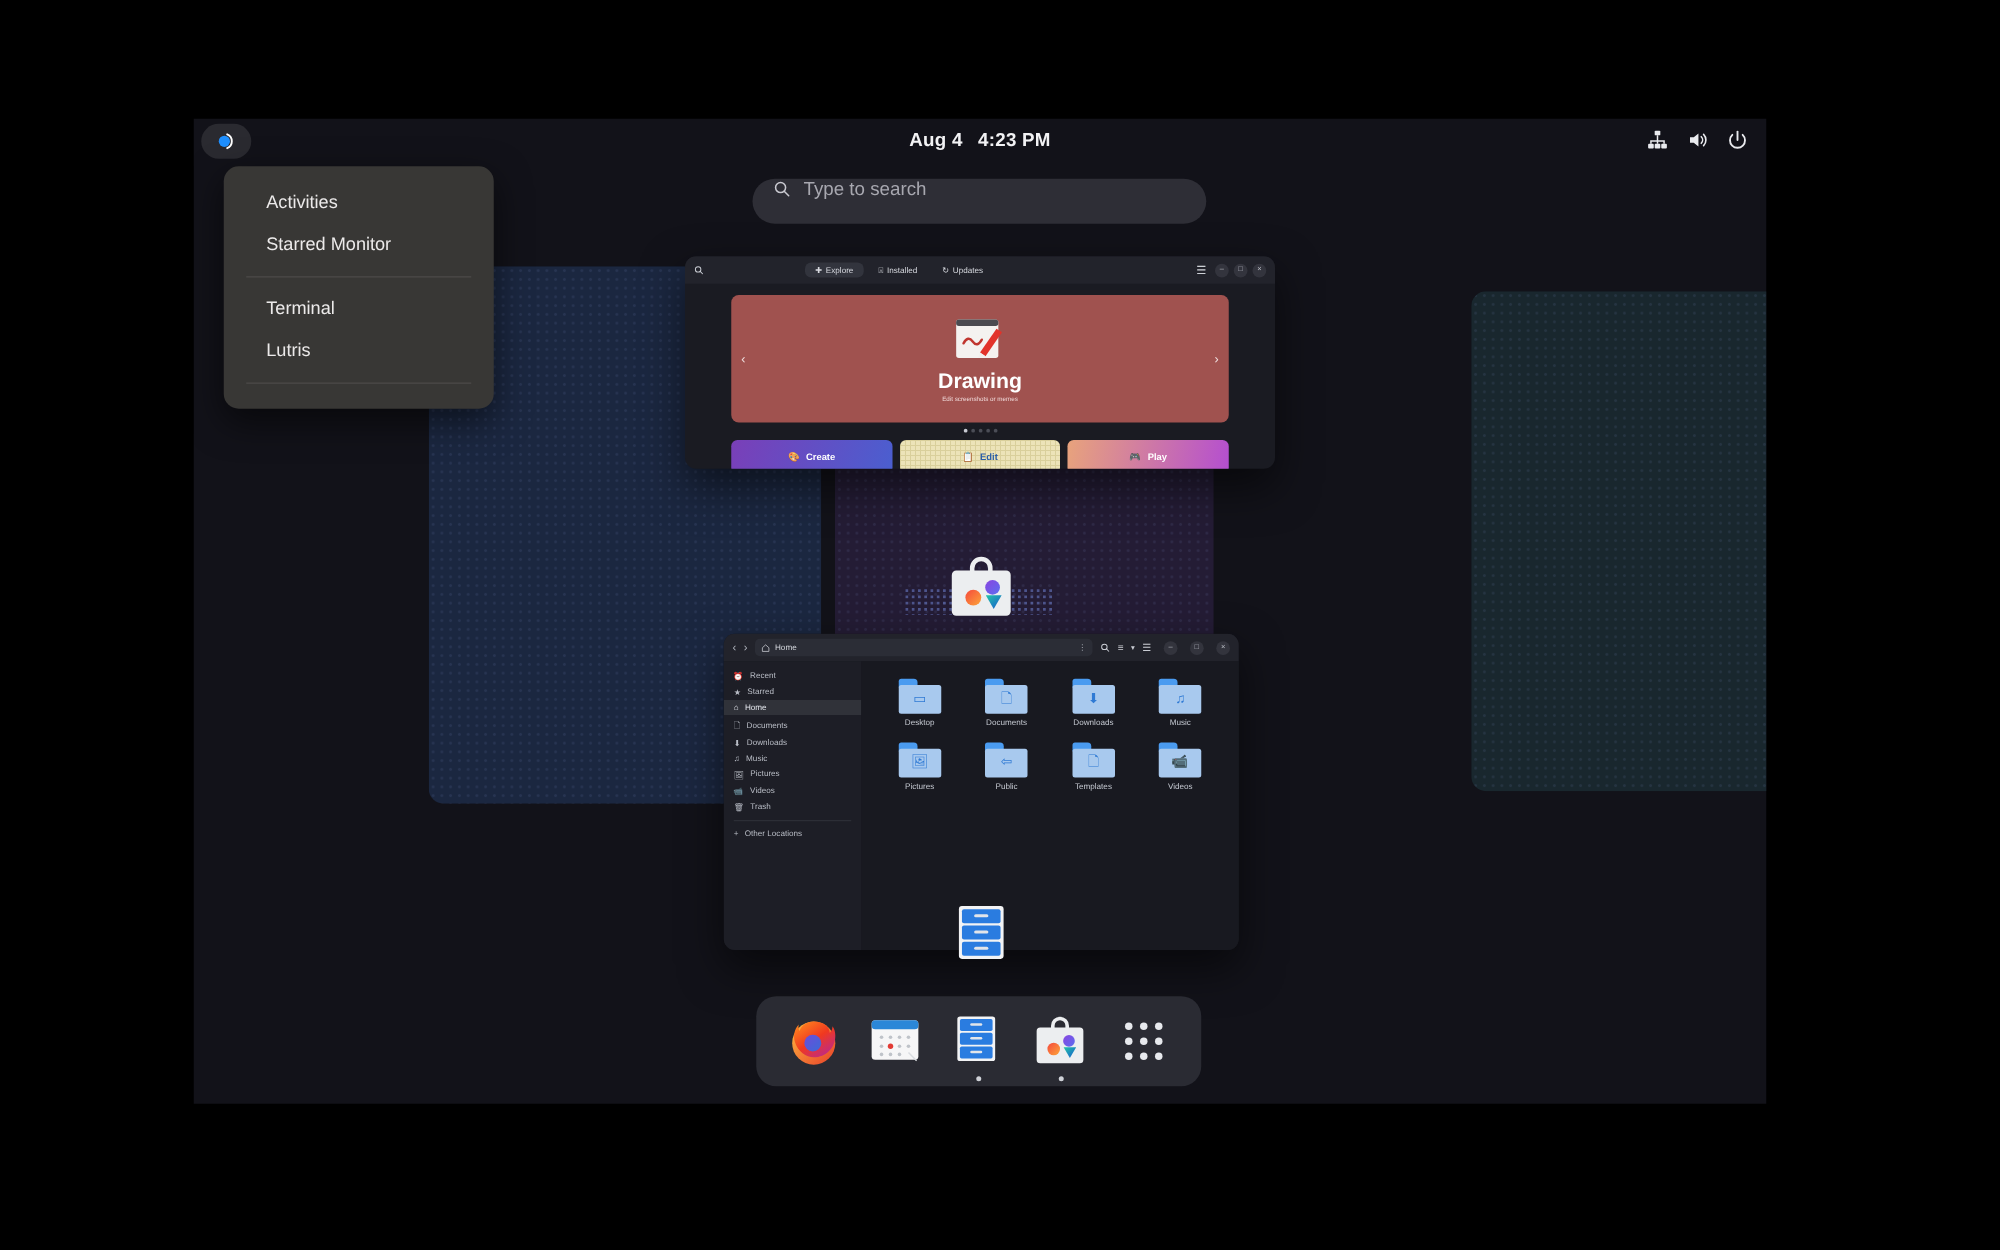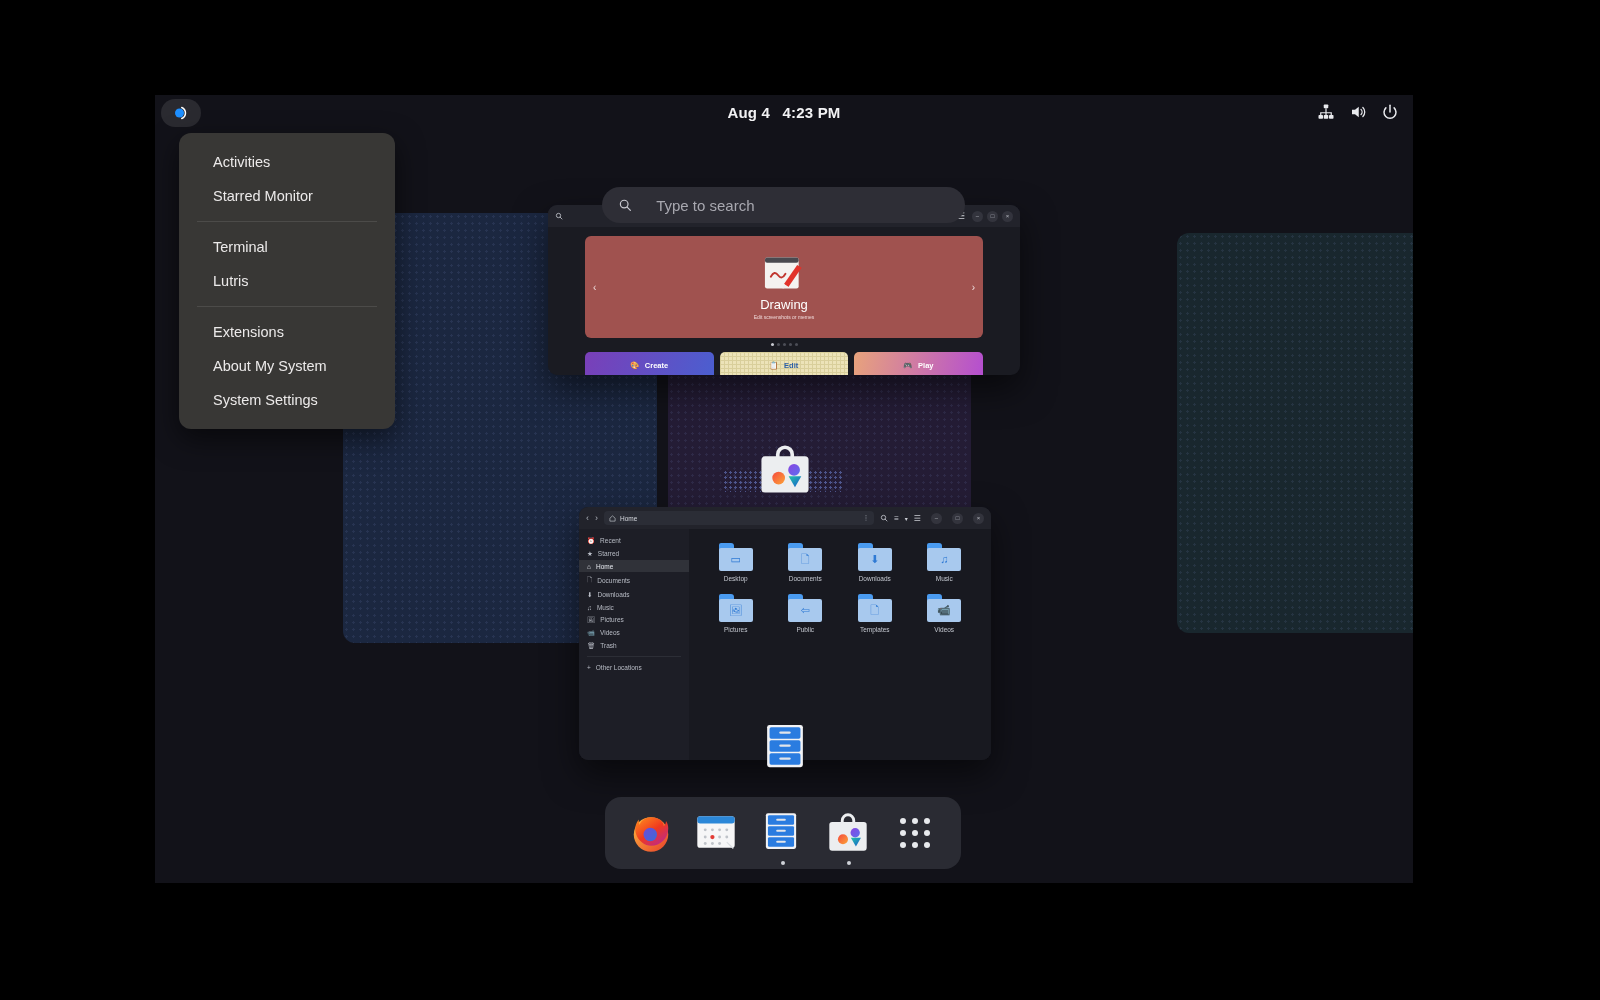--- a/index.html
+++ b/index.html
@@ -50,23 +50,22 @@
     position: absolute; right: 14px; top: 8px;
     display: flex; align-items: center; gap: 14px;
   }
   #tray .tic { width: 18px; height: 18px; display: block; }
 
   
   #searchbar {
     position: absolute; left: 447px; top: 48px;
     width: 363px; height: 36px; border-radius: 18px;
     background: #2e2e36;
-    display: flex; align-items: center; padding: 0 16px; gap: 24px;
+    display: flex; align-items: flex-start; padding: 0 16px; gap: 10px;
     z-index: 30;
-    margin-top: 44px;
   }
   #searchbar input {
     background: transparent; border: none; outline: none;
     color: #e8e8ea; font-size: 15px;
     font-family: "Liberation Sans", sans-serif;
     width: 100%;
   }
   #searchbar input::placeholder { color: #a8a8b0; }
 
   
@@ -111,21 +110,21 @@
     padding: 2px 8px; border-radius: 5px;
     font-size: 6.5px; color: #d8dae0;
   }
   .sw-tab.active { background: #32343d; }
   .hero {
     margin: 9px 37px 0 37px; height: 102px; border-radius: 6px;
     background: #a0524f;
     display: flex; align-items: center; justify-content: center;
     position: relative;
   }
-  .hero-title { font-size: 13px; font-weight: normal; color: #fff; margin-top: 5px; }
+  .hero-title { font-size: 17px; font-weight: bold; color: #fff; margin-top: 5px; }
   .hero-sub { font-size: 5px; color: #f0dada; margin-top: 2px; }
   .arrow { position: absolute; color: #efdede; font-size: 10px; }
   .dots { display: flex; gap: 3px; justify-content: center; margin-top: 5px; }
   .dots i { width: 3px; height: 3px; border-radius: 50%; background: #4b4d56; display: block; }
   .dots i.on { background: #c8cad2; }
   .tiles { display: grid; grid-template-columns: repeat(3, 1fr); gap: 6px; margin: 6px 37px 0 37px; }
   .tile {
     height: 27px; border-radius: 5px;
     display: flex; align-items: center; justify-content: center; gap: 5px;
     font-size: 7.5px; font-weight: bold;
@@ -246,25 +245,20 @@
     <div>
       <div class="mi">Activities</div>
       <div class="mi">Starred Monitor</div>
     </div>
     <div class="msep"></div>
     <div>
       <div class="mi">Terminal</div>
       <div class="mi">Lutris</div>
     </div>
     <div class="msep"></div>
-    <div>
-      <div class="mi">Extensions</div>
-      <div class="mi">About My System</div>
-      <div class="mi">System Settings</div>
-    </div>
   </div>
 
   <div class="win" id="swwin" style="z-index:10;">
     <div class="hdr">
       <svg width="8" height="8" viewBox="0 0 24 24">
         <circle cx="10.5" cy="10.5" r="6.5" stroke="#c9ccd3" stroke-width="2.4" fill="none"></circle>
         <path d="M15.5 15.5 21 21" stroke="#c9ccd3" stroke-width="2.4" stroke-linecap="round"></path>
       </svg>
       <div class="sw-tabs">
         <div class="sw-tab active">

